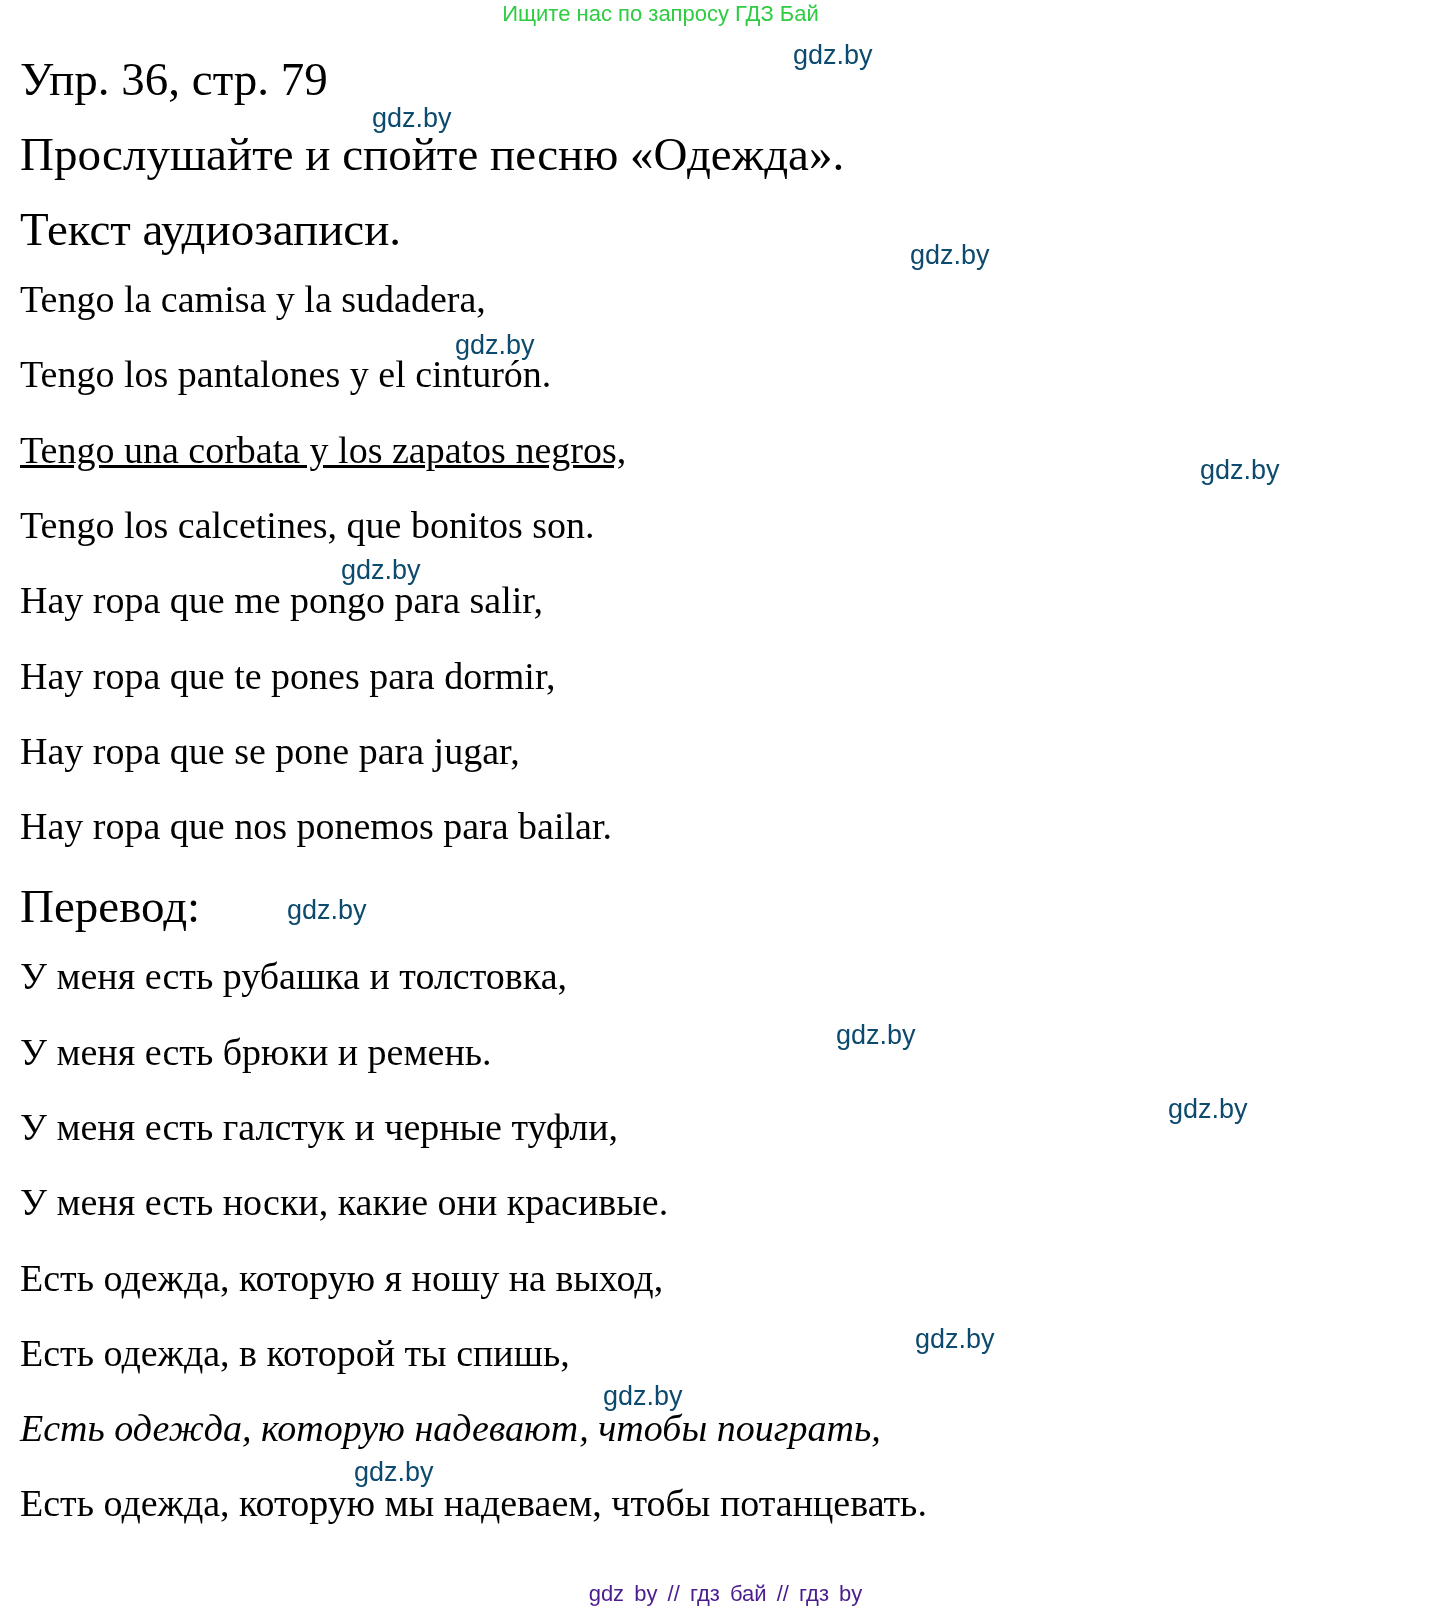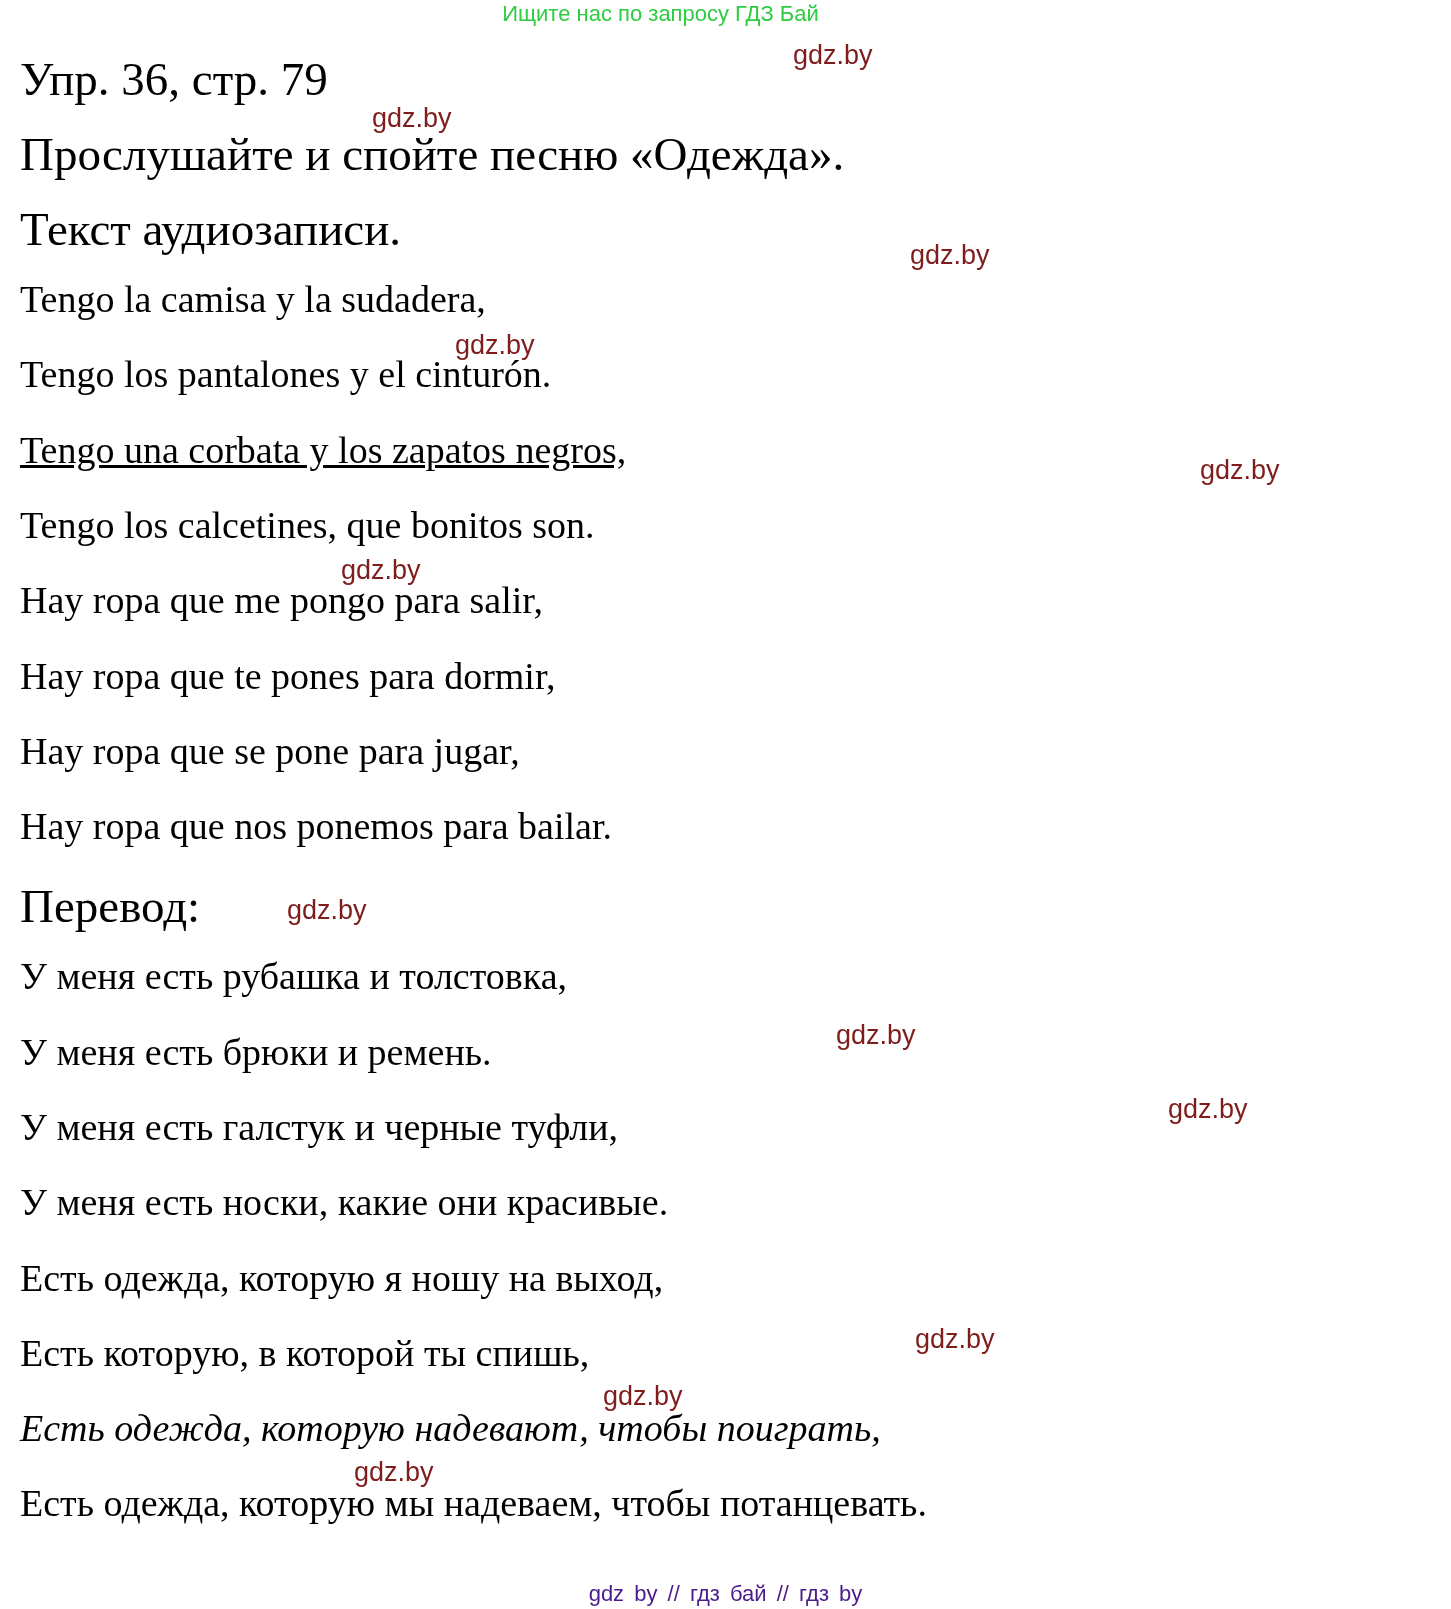--- a/index.html
+++ b/index.html
@@ -2,21 +2,21 @@
 <html><head>
 <meta charset="utf-8">
 <style>
   html, body { margin: 0; padding: 0; background: #ffffff; }
   body { width: 1451px; height: 1609px; position: relative; overflow: hidden; font-family: "Liberation Serif", serif; color: #000; }
   .top-banner { position: absolute; top: 0; left: 0; width: 1321px; text-align: center; font-family: "Liberation Sans", sans-serif; font-size: 22px; color: #2ecc40; line-height: 28px; }
   .bottom-banner { position: absolute; top: 1580px; left: 0; width: 1451px; text-align: center; font-family: "Liberation Sans", sans-serif; font-size: 22px; color: #4b1c8c; line-height: 28px; word-spacing: 4px; }
   .line { position: absolute; left: 20px; white-space: nowrap; }
   .heading { font-weight: normal; font-size: 47px; }
   .text { font-size: 38px; }
-  .wm { position: absolute; font-family: "Liberation Sans", sans-serif; font-size: 27px; color: #7f1d1d; white-space: nowrap; }
+  .wm { position: absolute; font-family: "Liberation Sans", sans-serif; font-size: 27px; color: #0c4a6e; white-space: nowrap; }
 </style>
 </head>
 <body>
 
 <div class="top-banner">Ищите нас по запросу ГДЗ Бай</div>
 
 <div class="line heading" style="top:52px;">Упр. 36, стр. 79</div>
 <div class="line heading" style="top:127px;">Прослушайте и спойте песню «Одежда».</div>
 <div class="line heading" style="top:202px;text-align:right;">Текст аудиозаписи.</div>
 
@@ -29,21 +29,21 @@
 <div class="line text" style="top:729px;">Hay ropa que se pone para jugar,</div>
 <div class="line text" style="top:804px;">Hay ropa que nos ponemos para bailar.</div>
 
 <div class="line heading" style="top:879px;">Перевод:</div>
 
 <div class="line text" style="top:954px;">У меня есть рубашка и толстовка,</div>
 <div class="line text" style="top:1030px;">У меня есть брюки и ремень.</div>
 <div class="line text" style="top:1105px;">У меня есть галстук и черные туфли,</div>
 <div class="line text" style="top:1180px;">У меня есть носки, какие они красивые.</div>
 <div class="line text" style="top:1256px;">Есть одежда, которую я ношу на выход,</div>
-<div class="line text" style="top:1331px;">Есть которую, в которой ты спишь,</div>
+<div class="line text" style="top:1331px;">Есть одежда, в которой ты спишь,</div>
 <div class="line text" style="top:1406px;font-style:italic;">Есть одежда, которую надевают, чтобы поиграть,</div>
 <div class="line text" style="top:1481px;">Есть одежда, которую мы надеваем, чтобы потанцевать.</div>
 
 <div class="wm" style="left:793px; top:40px;">gdz.by</div>
 <div class="wm" style="left:372px; top:103px;">gdz.by</div>
 <div class="wm" style="left:910px; top:240px;">gdz.by</div>
 <div class="wm" style="left:455px; top:330px;">gdz.by</div>
 <div class="wm" style="left:1200px; top:455px;">gdz.by</div>
 <div class="wm" style="left:341px; top:555px;">gdz.by</div>
 <div class="wm" style="left:287px; top:895px;">gdz.by</div>

